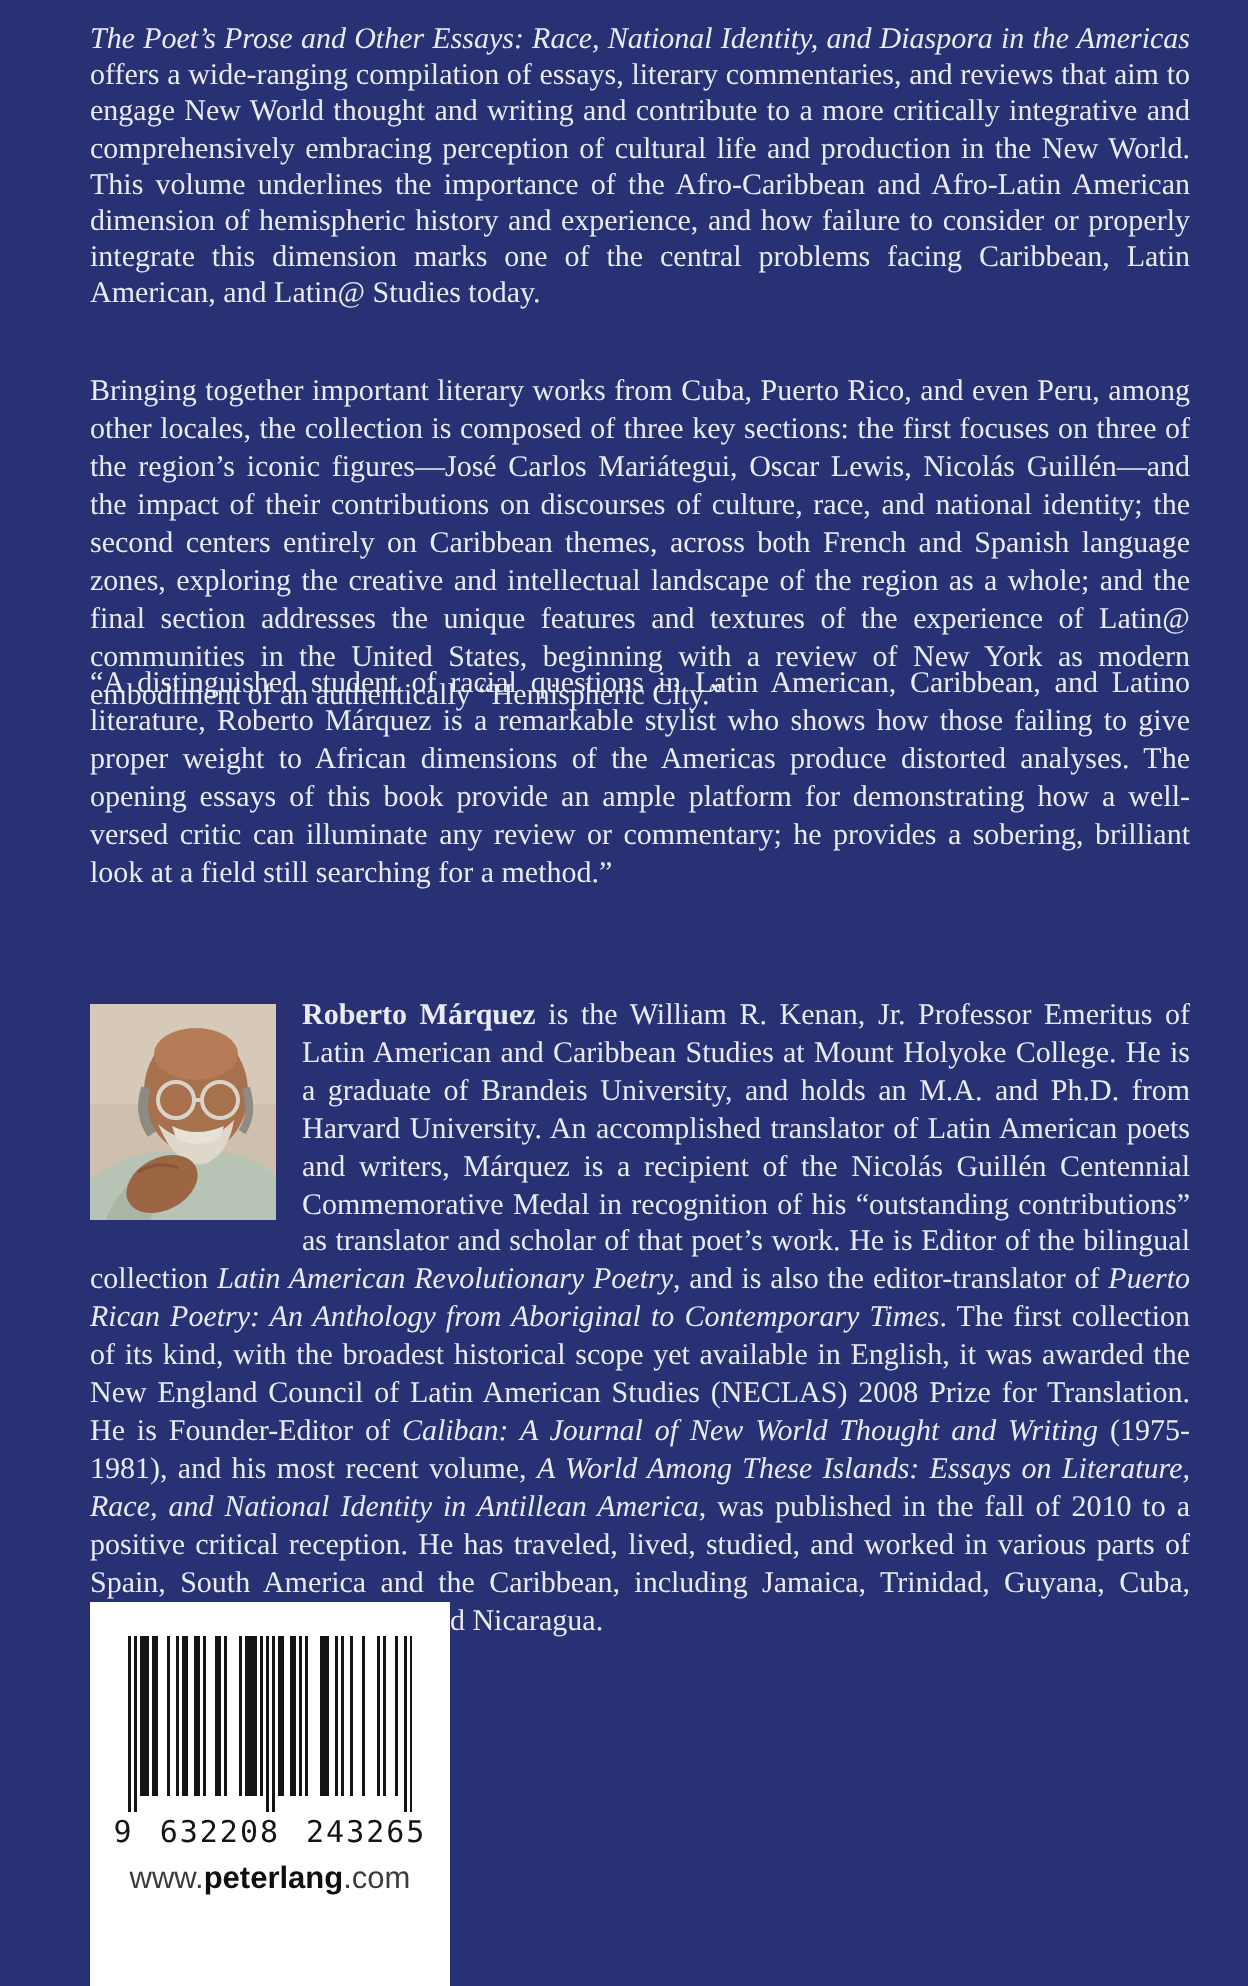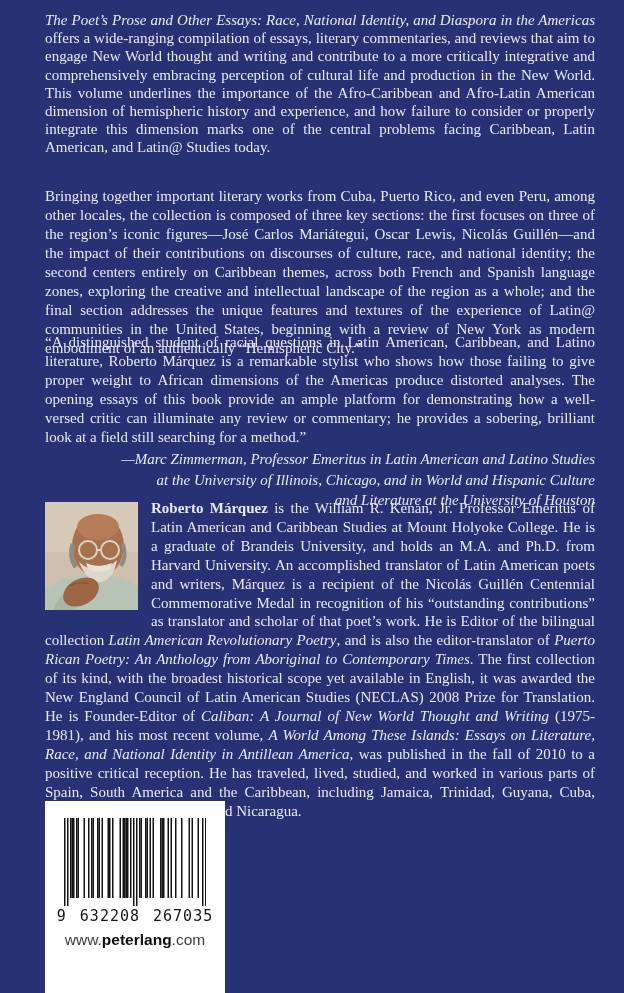--- a/index.html
+++ b/index.html
@@ -82,25 +82,20 @@
 
 <div class="cover">
 
   <section class="synopsis">
     <p class="para"><span style="font-style: italic;">The Poet’s Prose and Other Essays: Race, National Identity, and Diaspora in the Americas</span><span> offers a wide-ranging compilation of essays, literary commentaries, and reviews that aim to engage New World thought and writing and contribute to a more critically integrative and comprehensively embracing perception of cultural life and production in the New World. This volume underlines the importance of the Afro-Caribbean and Afro-Latin American dimension of hemispheric history and experience, and how failure to consider or properly integrate this dimension marks one of the central problems facing Caribbean, Latin American, and Latin@ Studies today.</span></p>
     <p class="para p2">Bringing together important literary works from Cuba, Puerto Rico, and even Peru, among other locales, the collection is composed of three key sections: the first focuses on three of the region’s iconic figures—José Carlos Mariátegui, Oscar Lewis, Nicolás Guillén—and the impact of their contributions on discourses of culture, race, and national identity; the second centers entirely on Caribbean themes, across both French and Spanish language zones, exploring the creative and intellectual landscape of the region as a whole; and the final section addresses the unique features and textures of the experience of Latin@ communities in the United States, beginning with a review of New York as modern embodiment of an authentically “Hemispheric City.”</p>
   </section>
 
   <section class="review">
     <p class="para">“A distinguished student of racial questions in Latin American, Caribbean, and Latino literature, Roberto Márquez is a remarkable stylist who shows how those failing to give proper weight to African dimensions of the Americas produce distorted analyses. The opening essays of this book provide an ample platform for demonstrating how a well-versed critic can illuminate any review or commentary; he provides a sobering, brilliant look at a field still searching for a method.”</p>
-    <div class="attr">
-      <div>—Marc Zimmerman, Professor Emeritus in Latin American and Latino Studies</div>
-      <div>at the University of Illinois, Chicago, and in World and Hispanic Culture</div>
-      <div>and Literature at the University of Houston</div>
-    </div>
   </section>
 
   <section class="bio">
     <span class="photo">
       <svg viewBox="0 0 93 108" width="93" height="108" xmlns="http://www.w3.org/2000/svg">
         <rect width="93" height="108" fill="#cfc0ae"></rect>
         <rect width="93" height="50" fill="#d6c9b7"></rect>
         <path d="M0 108 L0 88 Q18 72 46 74 Q76 70 93 86 L93 108 Z" fill="#b7c3b4"></path>
         <path d="M8 108 Q14 92 24 88 L34 98 L30 108 Z" fill="#a9b6a6"></path>
         <ellipse cx="53" cy="44" rx="26" ry="31" fill="#a8714e"></ellipse>
@@ -165,18 +160,18 @@
             <rect x="124.5" y="0" width="1.5" height="80"></rect>
             <rect x="127.5" y="0" width="1.5" height="80"></rect>
             <rect x="133.5" y="0" width="1.5" height="80"></rect>
             <rect x="138.0" y="0" width="1.5" height="88"></rect>
             <rect x="141.0" y="0" width="1.5" height="88"></rect>
           </g>
         </svg></div>
     <div class="digits">
       <span>9</span>
       <span>632208</span>
-      <span>267035</span>
+      <span>243265</span>
     </div>
     <div class="url"><span>www.</span><b>peterlang</b><span>.com</span></div>
   </aside>
 
 </div>
 
 </body></html>

